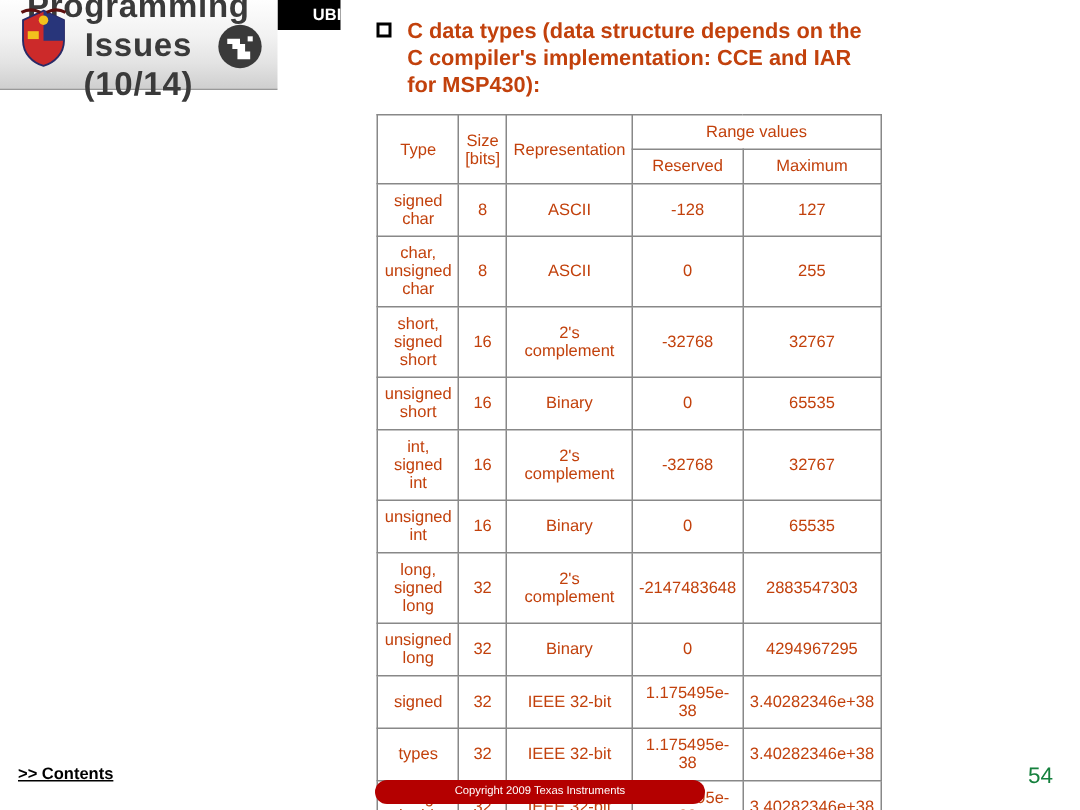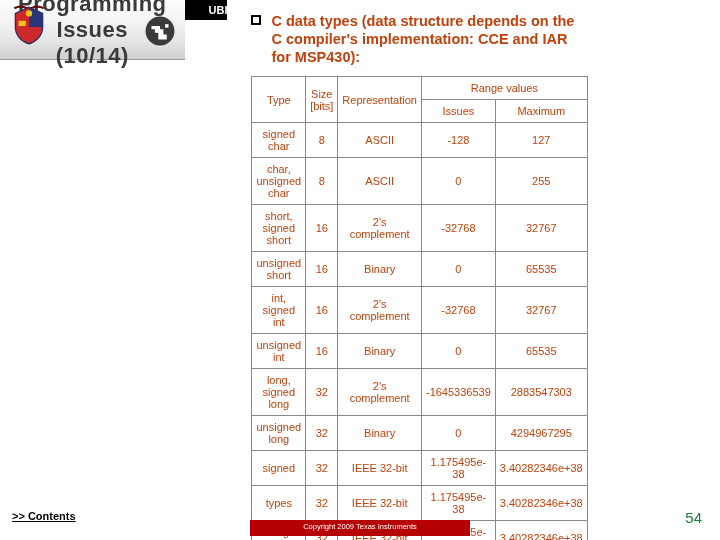--- a/index.html
+++ b/index.html
@@ -11,21 +11,21 @@
   .ti-logo { width: 34px; height: 34px; position: absolute; right: 8px; top: 14px; }
   .blackbar { background: #000; height: 20px; display: flex; align-items: center; padding-left: 24px; color: #fff; font-size: 11px; font-weight: bold; }
   .body { flex: 1; padding: 12px 24px 0 24px; font-size: 13px; color: #c2410c; }
   .bullet { display: flex; gap: 10px; font-weight: bold; font-size: 14.5px; line-height: 1.25; margin-bottom: 10px; }
   .bullet .sq { width: 10px; height: 10px; border: 2px solid #000; margin-top: 3px; flex: 0 0 auto; }
   table.datatypes { width: 100%; border-collapse: collapse; font-size: 11px; }
   table.datatypes th, table.datatypes td { border: 1px solid #888; padding: 5px 4px; text-align: center; }
   table.datatypes th { font-weight: normal; }
   .footer { position: absolute; bottom: 0; left: 0; width: 720px; height: 44px; }
   .contents-link { position: absolute; left: 12px; bottom: 18px; font-size: 11px; font-weight: bold; color: #000; text-decoration: underline; }
-  .copy-band { position: absolute; left: 50%; transform: translateX(-50%); bottom: 4px; width: 220px; background: #b40000; color: #fff; font-size: 7.5px; text-align: center; padding: 3px 6px 4px; line-height: 1.15; border-radius: 0; }
+  .copy-band { position: absolute; left: 50%; transform: translateX(-50%); bottom: 4px; width: 220px; background: #b40000; color: #fff; font-size: 7.5px; text-align: center; padding: 3px 6px 4px; line-height: 1.15; border-radius: 10px; }
   .page-num { position: absolute; right: 18px; bottom: 14px; font-size: 15px; color: #15803d; }
 </style>
 </head>
 <body>
 
 <div class="slide">
 
   <div class="header">
     <svg class="crest" viewBox="0 0 40 40">
       <path d="M20 3 L33 9 L33 22 C33 30 27 36 20 38 C13 36 7 30 7 22 L7 9 Z" fill="#cc2a2a" stroke="#2a2a66" stroke-width="1.2"></path>
@@ -55,21 +55,21 @@
 
     <table class="datatypes">
       <thead>
         <tr>
           <th rowspan="2">Type</th>
           <th rowspan="2">Size [bits]</th>
           <th rowspan="2">Representation</th>
           <th colspan="2">Range values</th>
         </tr>
         <tr>
-          <th>Issues</th>
+          <th>Reserved</th>
           <th>Maximum</th>
         </tr>
       </thead>
       <tbody id="tbody">
           <tr>
             <td>signed char</td>
             <td>8</td>
             <td>ASCII</td>
             <td>-128</td>
             <td>127</td>
@@ -106,21 +106,21 @@
             <td>unsigned int</td>
             <td>16</td>
             <td>Binary</td>
             <td>0</td>
             <td>65535</td>
           </tr>
           <tr>
             <td>long, signed long</td>
             <td>32</td>
             <td>2's complement</td>
-            <td>-1645336539</td>
+            <td>-2147483648</td>
             <td>2883547303</td>
           </tr>
           <tr>
             <td>unsigned long</td>
             <td>32</td>
             <td>Binary</td>
             <td>0</td>
             <td>4294967295</td>
           </tr>
           <tr>

